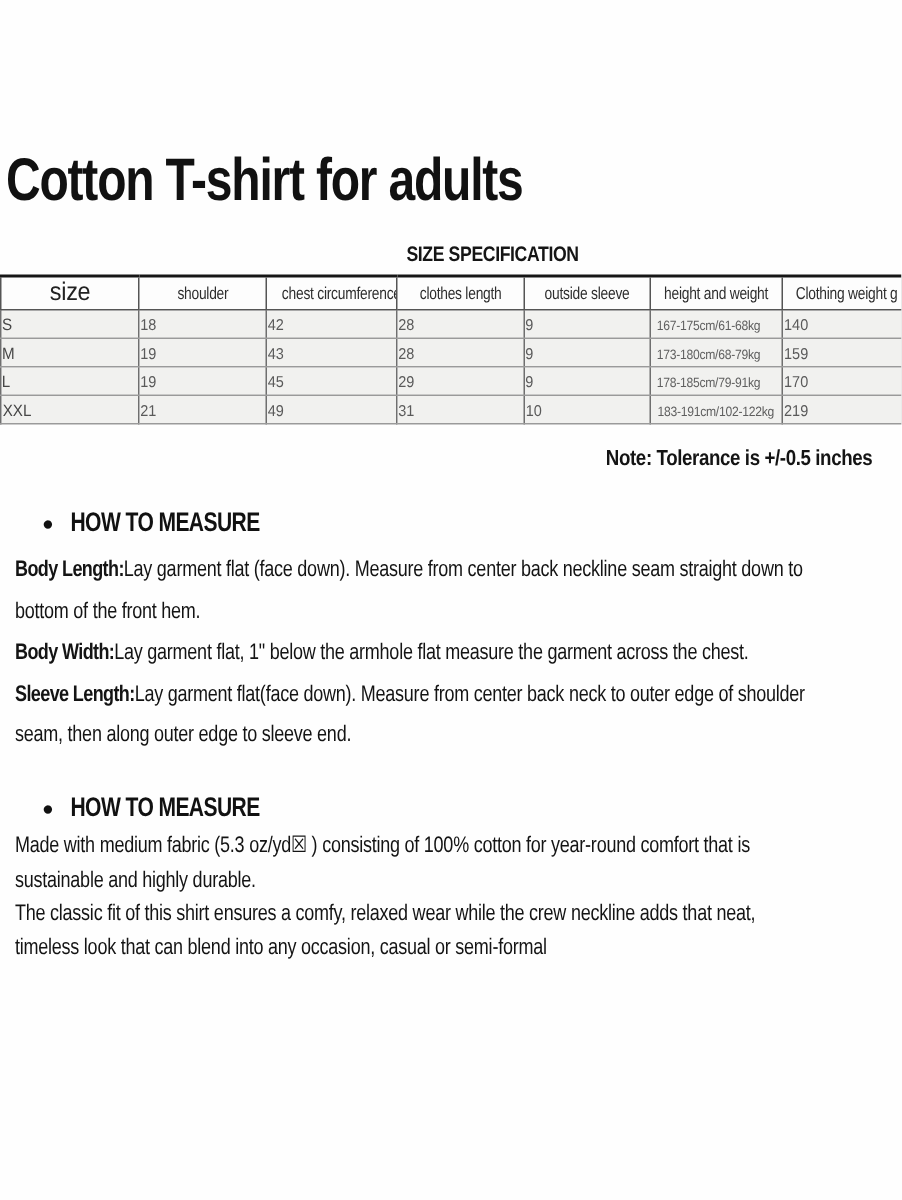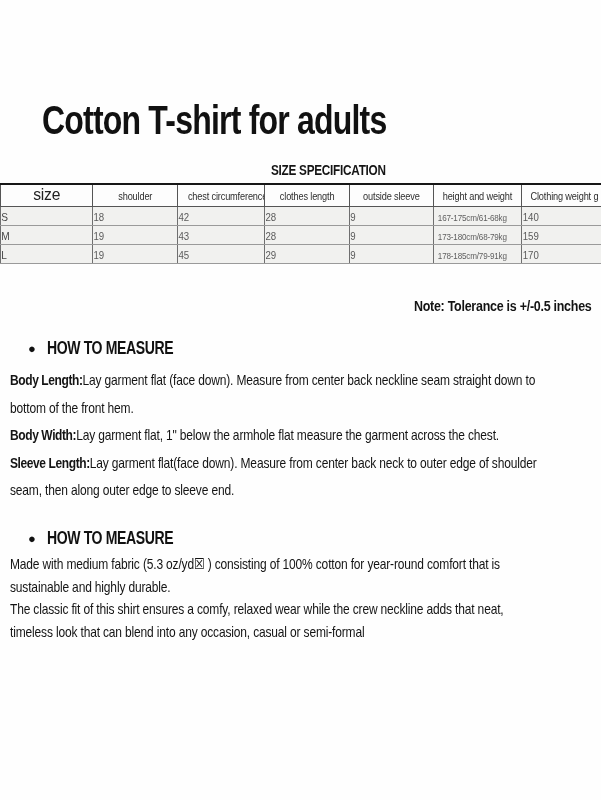--- a/index.html
+++ b/index.html
@@ -2,21 +2,21 @@
 <html><head>
 <meta charset="utf-8">
 <style>
   html,body { margin:0; padding:0; background:#ffffff; }
   .page {
     position:relative; width:601px; height:800px; background:#fefefe;
     font-family:"Liberation Sans", sans-serif; color:#1b1b1b; overflow:hidden;
   }
 
   
-  .title { position:absolute; left:4px; top:100px; line-height:1;margin-left:38px; }
+  .title { position:absolute; left:4px; top:100px; line-height:1; }
   .title .tx {
     display:inline-block; font-size:40px; font-weight:bold; letter-spacing:-1px;
     transform:scaleX(0.80); transform-origin:0 50%; white-space:nowrap; color:#111;
   }
 
   
   .subtitle { position:absolute; left:0; top:161px; width:601px; text-align:center;padding-left:28px; }
   .subtitle .tx {
     display:inline-block; font-size:14px; font-weight:bold; letter-spacing:-0.3px;
     transform:scaleX(0.84); transform-origin:50% 50%; white-space:nowrap; color:#151515;
@@ -32,21 +32,21 @@
   .hcell { display:inline-block; font-size:11.5px; letter-spacing:-0.2px; color:#2e2e2e;
            transform:scaleX(0.80); transform-origin:50% 50%; white-space:nowrap; }
   .hsize { display:inline-block; font-size:17px; color:#222; letter-spacing:-0.2px;
            transform:scaleX(0.92); transform-origin:50% 50%; white-space:nowrap; }
   .cellc { display:inline-block; font-size:10.5px; color:#5a5a5a;
            transform:scaleX(0.92); transform-origin:50% 50%; white-space:nowrap; }
   .cellc.szc { font-size:11px; color:#474747; }
   .cellc.hw  { font-size:9px; letter-spacing:-0.2px; color:#5f5f5f; transform:scaleX(0.9); }
 
   
-  .note { position:absolute; right:10px; top:297px; text-align:right; }
+  .note { position:absolute; right:20px; top:297px; text-align:right; }
   .note .tx {
     display:inline-block; font-size:14.5px; font-weight:bold; letter-spacing:-0.3px;
     transform:scaleX(0.86); transform-origin:100% 50%; white-space:nowrap; color:#141414;
   }
 
   
   .sec-head { position:absolute; left:28px; display:flex; align-items:center; }
   .sec-head .bullet { font-size:13px; line-height:1; color:#111; margin-right:11px; }
   .sec-head .tx {
     display:inline-block; font-size:18px; font-weight:bold; letter-spacing:-0.5px;
@@ -122,20 +122,29 @@
         </tr>
         <tr>
           <td><span class="cellc szc">L</span></td>
           <td><span class="cellc">19</span></td>
           <td><span class="cellc">45</span></td>
           <td><span class="cellc">29</span></td>
           <td><span class="cellc">9</span></td>
           <td><span class="cellc hw">178-185cm/79-91kg</span></td>
           <td><span class="cellc">170</span></td>
         </tr>
+        <tr>
+          <td><span class="cellc szc">XXL</span></td>
+          <td><span class="cellc">21</span></td>
+          <td><span class="cellc">49</span></td>
+          <td><span class="cellc">31</span></td>
+          <td><span class="cellc">10</span></td>
+          <td><span class="cellc hw">183-191cm/102-122kg</span></td>
+          <td><span class="cellc">219</span></td>
+        </tr>
       </tbody>
   </table>
 
   <div class="note">
     <span class="tx">Note: Tolerance is +/-0.5 inches</span>
   </div>
 
   <div class="sec-head head1">
     <span class="bullet">●</span>
     <span class="tx">HOW TO MEASURE</span>

